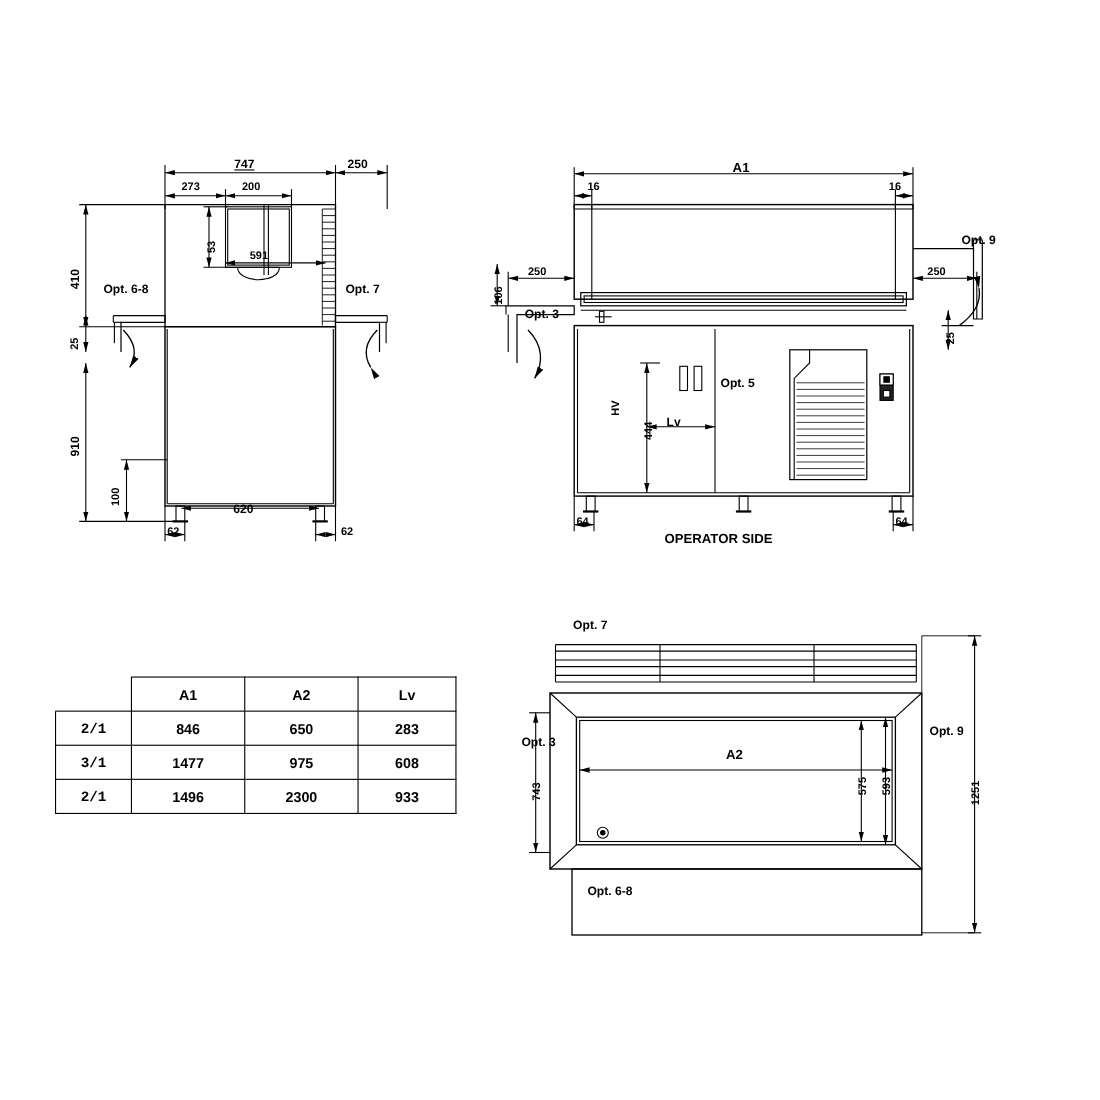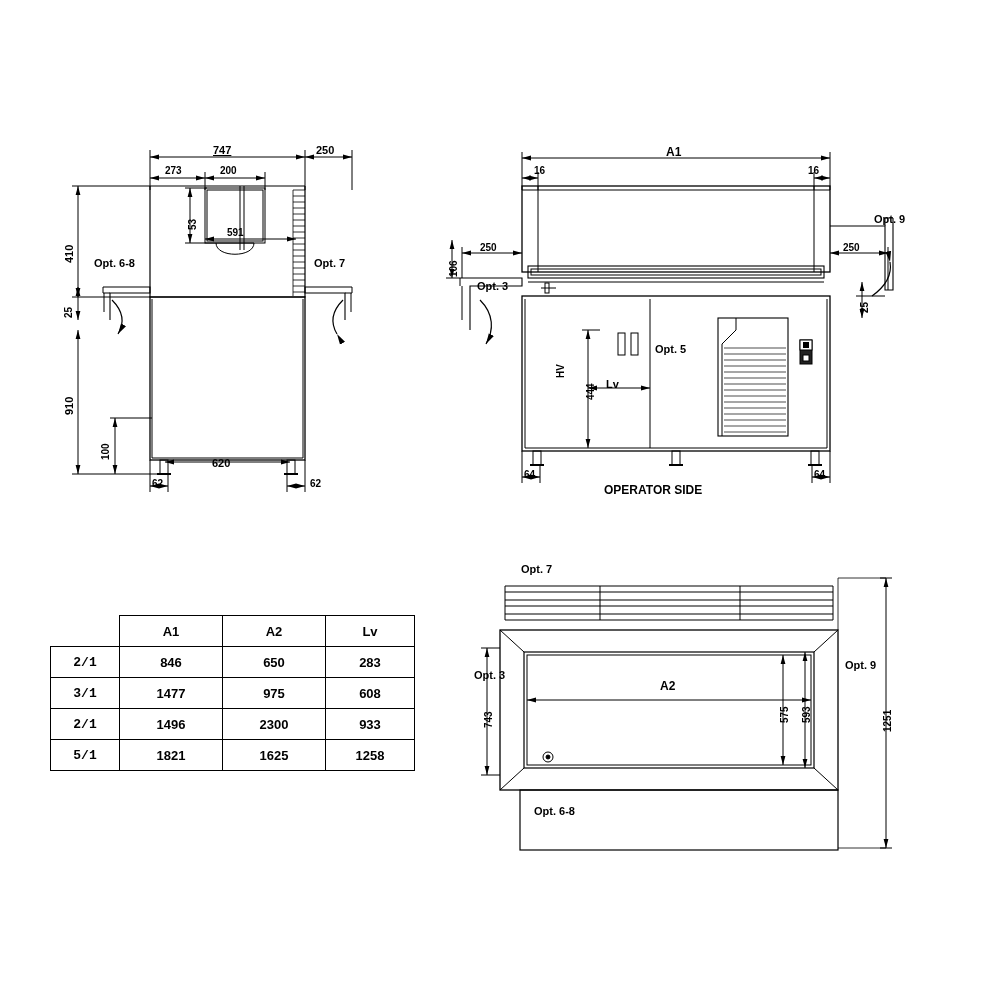--- a/index.html
+++ b/index.html
@@ -398,20 +398,14 @@
       <td>1477</td>
       <td>975</td>
       <td>608</td>
     </tr>
     <tr>
       <td class="rowhead">2/1</td>
       <td>1496</td>
       <td>2300</td>
       <td>933</td>
     </tr>
-    <tr>
-      <td class="rowhead">5/1</td>
-      <td>1821</td>
-      <td>1625</td>
-      <td>1258</td>
-    </tr>
   </tbody>
 </table>
 
 </body></html>

